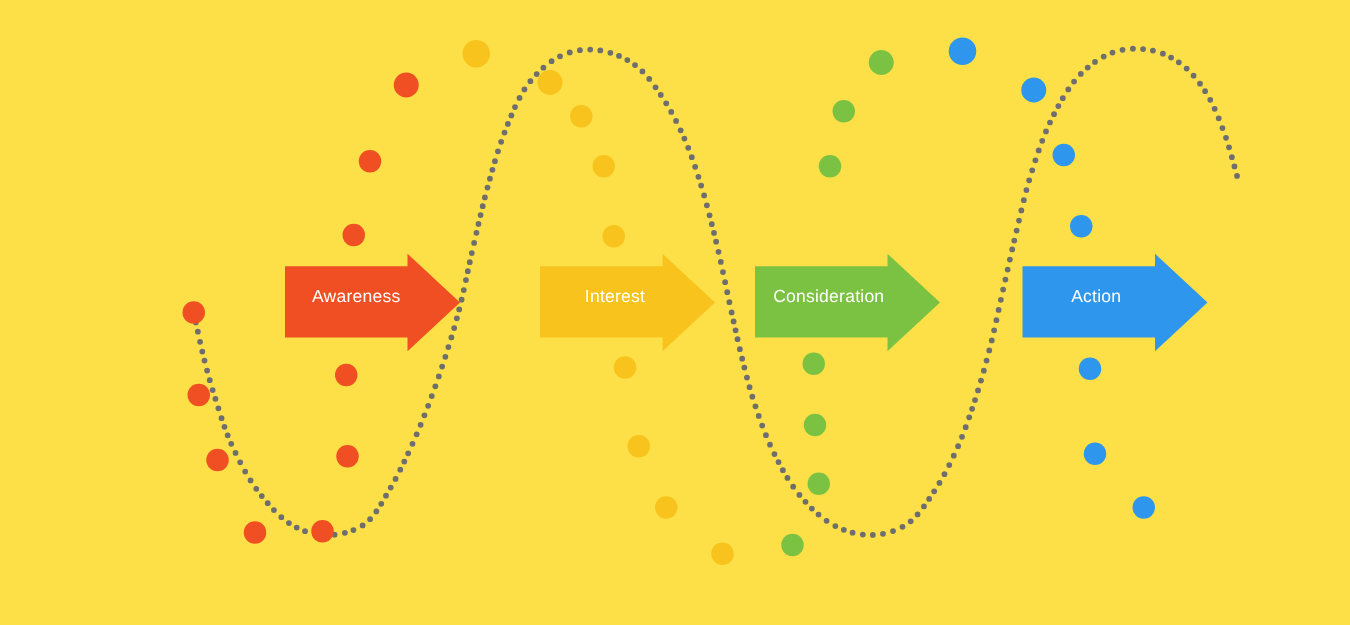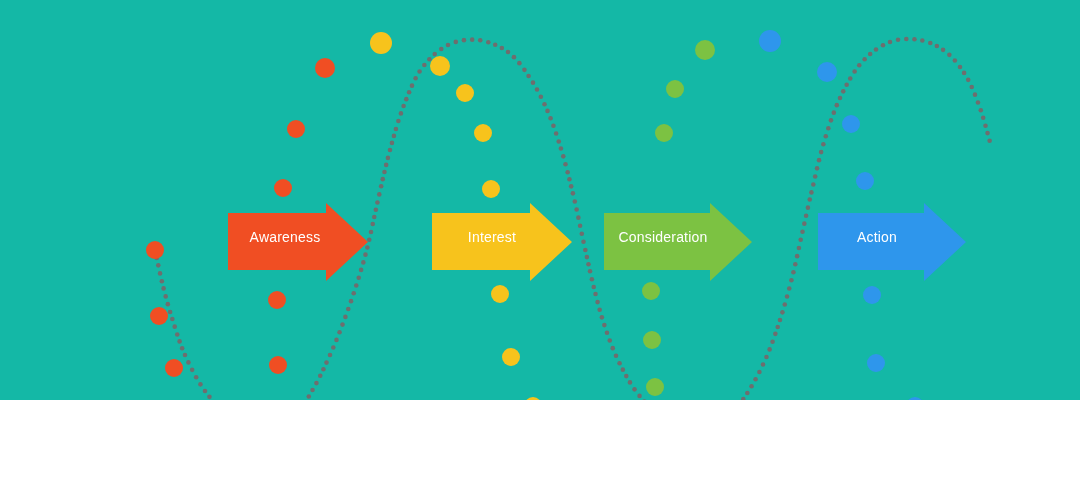--- a/index.html
+++ b/index.html
@@ -8,22 +8,22 @@
     padding: 0;
     background: #ffffff;
   }
   body {
     font-family: "Liberation Sans", sans-serif;
     -webkit-font-smoothing: antialiased;
   }
   #stage {
     position: relative;
     width: 1080px;
-    height: 400px;
-    background: #14b8a6;
+    height: 500px;
+    background: #fde047;
     overflow: hidden;
   }
   #diagram-svg {
     position: absolute;
     left: 0;
     top: 0;
     width: 1080px;
     height: 500px;
     display: block;
   }

